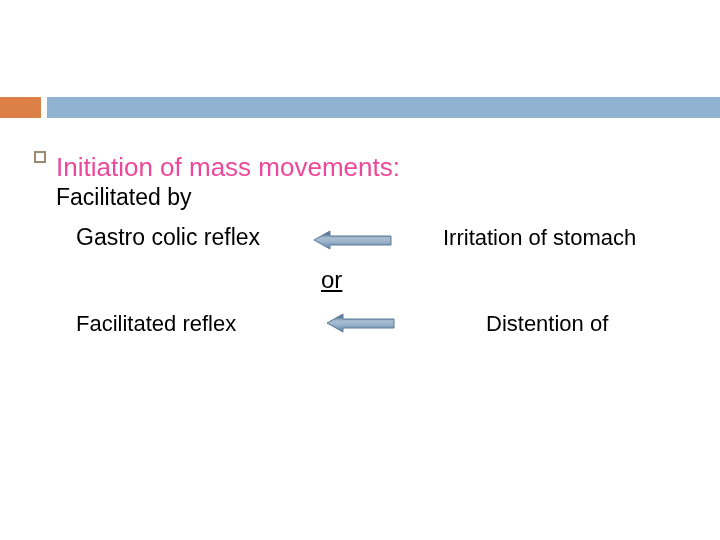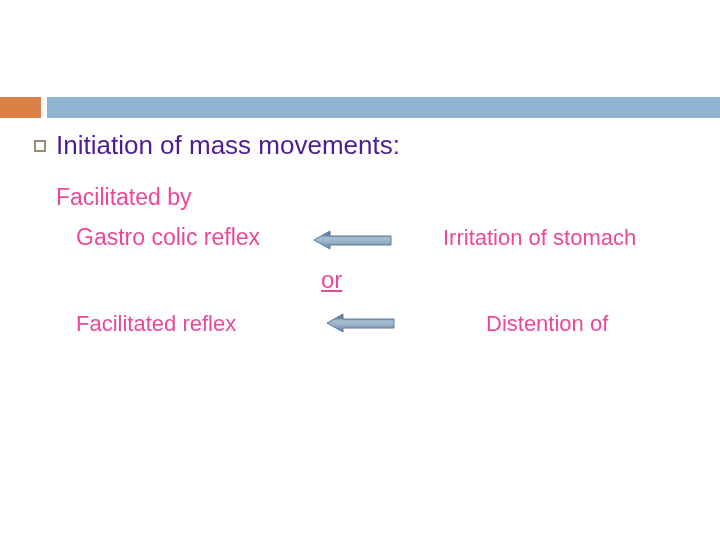--- a/index.html
+++ b/index.html
@@ -63,29 +63,30 @@
     border: 2px solid #9c8b74;
     background: transparent;
     box-sizing: border-box;
     margin-right: 10px;
     flex: 0 0 auto;
     position: relative;
     top: 1px;
   }
   .title-text {
     font-size: 26px;
-    color: #4c1d95;
+    color: #ec4899;
     line-height: 1;
     white-space: nowrap;
+    margin-top: 22px;
   }
 
   
   .txt {
     position: absolute;
-    color: #ec4899;
+    color: #000000;
     white-space: nowrap;
     line-height: 1;
   }
   .facilitated {
     left: 56px;
     top: 186px;
     font-size: 23px;
   }
   .gastro {
     left: 76px;

